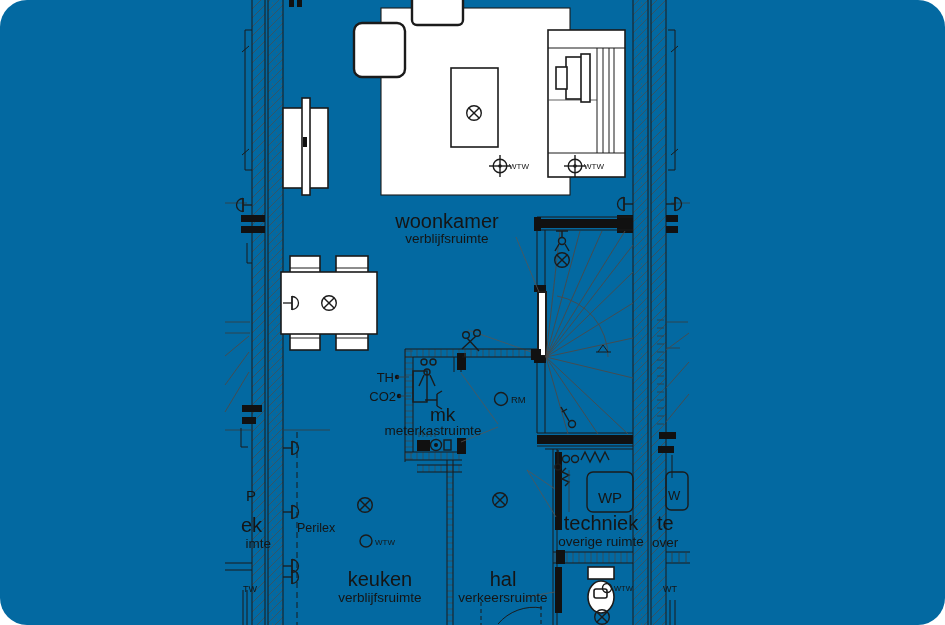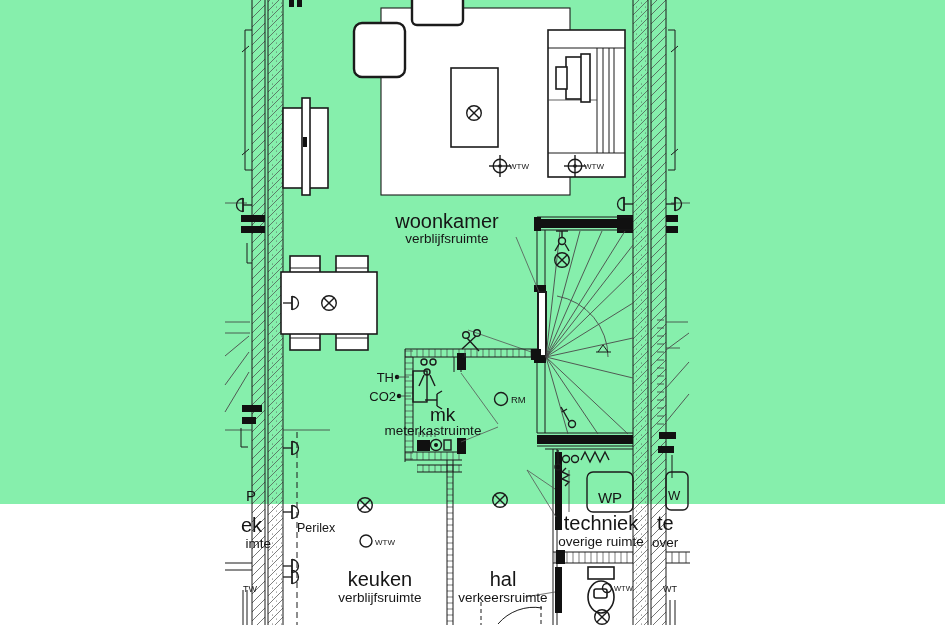--- a/index.html
+++ b/index.html
@@ -1,17 +1,17 @@
 <!DOCTYPE html>
 <html><head>
 <meta charset="utf-8">
 <style>
   html,body{margin:0;padding:0;background:#fff;width:945px;height:625px;overflow:hidden;}
-  #stage{position:relative;width:945px;height:504px;background:#86efac;
-         font-family:"Liberation Sans", sans-serif;}
+  #stage{position:relative;width:945px;height:625px;background:#0369a1;
+         font-family:"Liberation Sans", sans-serif;border-radius:27px;}
   svg{position:absolute;left:0;top:0;}
   text{fill:#151515;}
   .ln{stroke:#1b1b1b;stroke-width:1;fill:none;}
   .thin{stroke:#3a3a3a;stroke-width:.8;fill:none;}
   .fur{stroke:#1b1b1b;stroke-width:1.6;fill:#fff;}
   .fur2{stroke:#1b1b1b;stroke-width:2.4;fill:#fff;}
   .blk{fill:#111;stroke:none;}
   .sym{stroke:#1b1b1b;stroke-width:1.4;fill:none;}
   .tread{stroke:#4a4a4a;stroke-width:.9;fill:none;}
   .leader{stroke:#555;stroke-width:.8;fill:none;}

